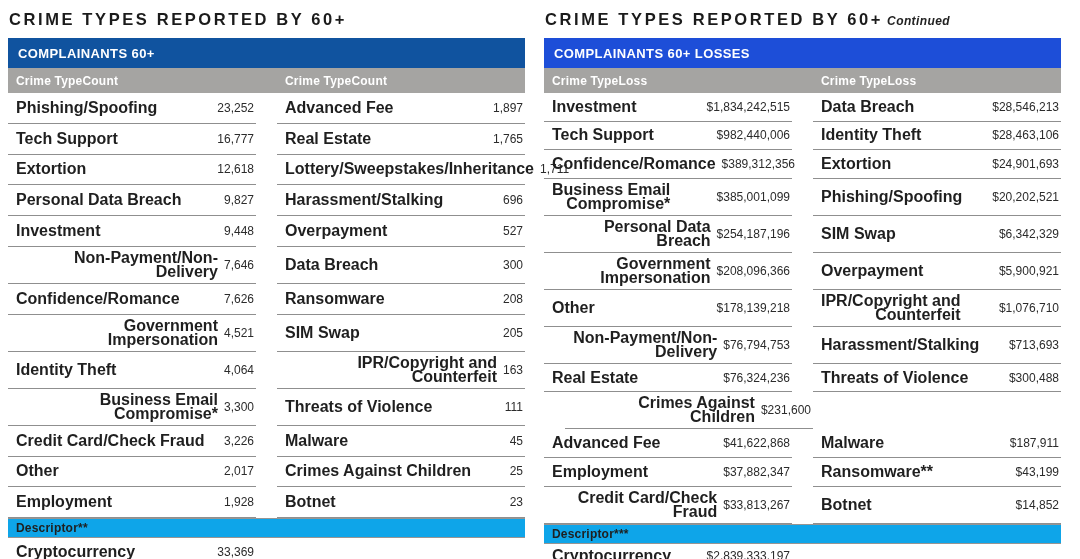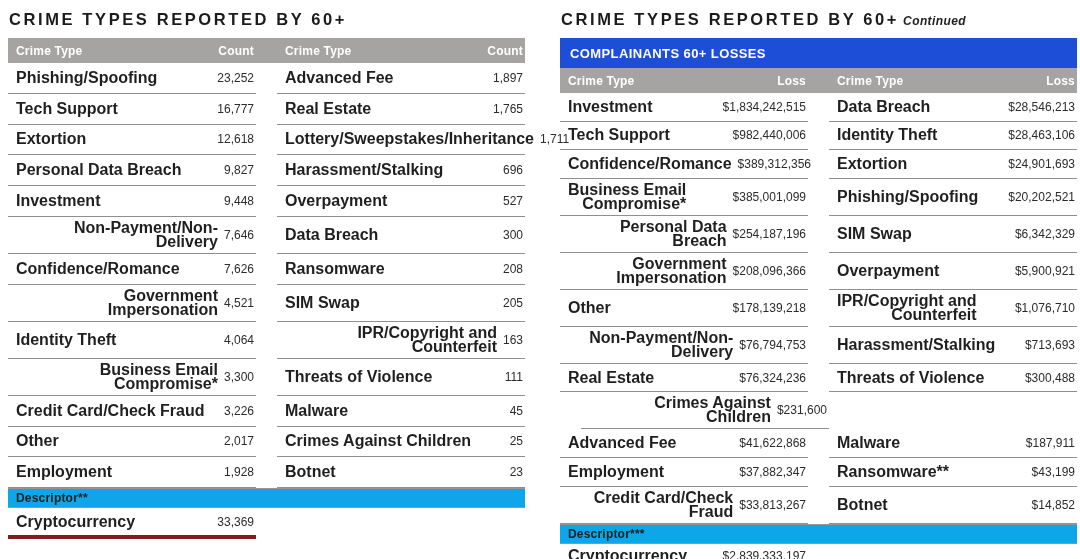--- a/index.html
+++ b/index.html
@@ -1,28 +1,28 @@
 <!DOCTYPE html>
 <html><head>
 <meta charset="utf-8">
 <style>
   * { margin:0; padding:0; box-sizing:border-box; }
   html,body { background:#ffffff; }
   body { font-family:"Liberation Sans", sans-serif; width:1080px; height:559px; overflow:hidden; }
-  .page { width:1080px; height:559px; background:#ffffff; display:flex; padding:8px 0 0 8px; gap:35px; }
+  .page { width:1080px; height:559px; background:#ffffff; display:flex; padding:8px 0 0 8px; gap:19px; }
   .panel { width:517px; flex:0 0 517px; }
 
   .title { font-size:16.5px; font-weight:800; letter-spacing:2.6px; color:#1b1b1b; margin:2px 0 9px 1px; white-space:nowrap; }
   .title .suffix { font-size:12px; font-style:italic; font-weight:600; letter-spacing:0.4px; color:#222; margin-left:4px; }
 
   .band { height:30px; display:flex; align-items:center; padding:0 10px; }
   .band-label { color:#ffffff; font-weight:bold; font-size:13px; letter-spacing:0.4px; }
 
   .hdr { height:25px; background:#a5a4a2; display:flex; align-items:center; }
-  .hdr .half { display:flex; justify-content:space-between; align-items:center; width:248px; padding:0 2px 0 8px; }
+  .hdr .half { display:flex; align-items:center; width:248px; padding:0 2px 0 8px; }
   .hdr .gutter { width:21px; }
   .hdr-label { color:#ffffff; font-weight:bold; font-size:12px; letter-spacing:0.2px; }
 
   .rows { display:block; }
   .row { display:flex; }
   .row .half { width:248px; display:flex; justify-content:space-between; align-items:center; gap:6px;
                padding:4px 2px 4px 8px; border-bottom:1px solid #8f8f8f; }
   .row .half.empty { border-bottom:none; }
   .row .gutter { width:21px; }
   .panel-counts .row .half { min-height:30.8px; }
@@ -37,20 +37,23 @@
   .drow .half { border-bottom:4px solid #7f1d1d; min-height:28px; }
   .drow .half.empty { border-bottom:none; }
 </style>
 </head>
 <body>
 
 <div class="page">
 
   <div class="panel panel-counts">
     <div class="title"><span>CRIME TYPES REPORTED BY 60+</span></div>
+    <div class="band" style="background: rgb(16, 83, 159);">
+      <span class="band-label">COMPLAINANTS 60+</span>
+    </div>
     <div class="hdr">
       <div class="half">
         <span class="hdr-label">Crime Type</span>
         <span class="hdr-label">Count</span>
       </div>
       <div class="gutter"></div>
       <div class="half">
         <span class="hdr-label">Crime Type</span>
         <span class="hdr-label">Count</span>
       </div>

